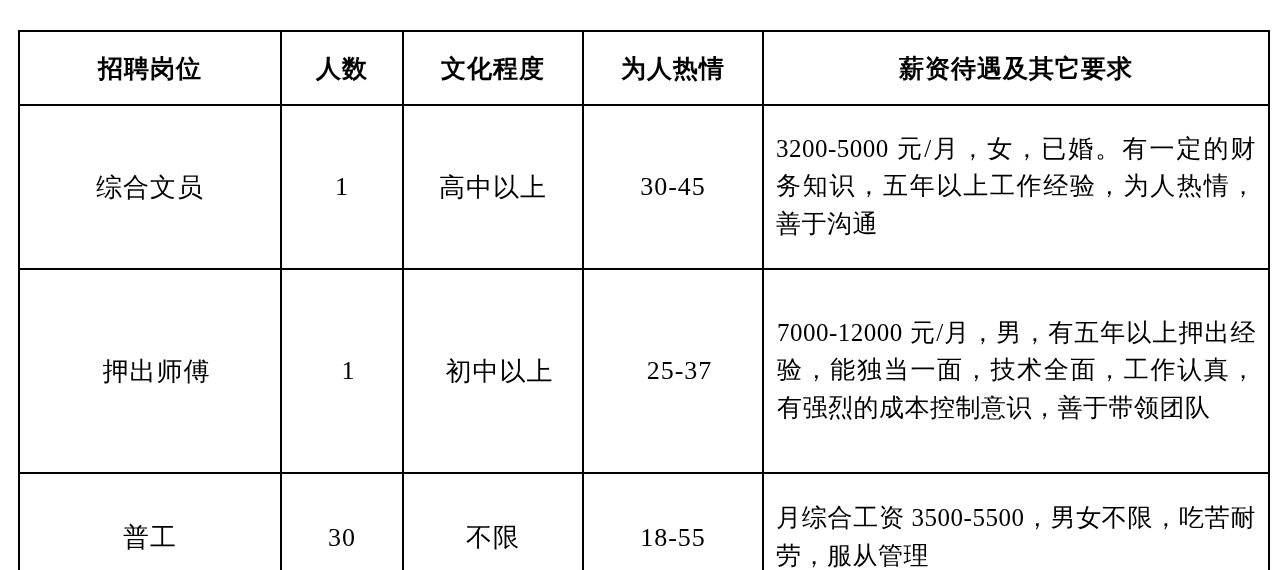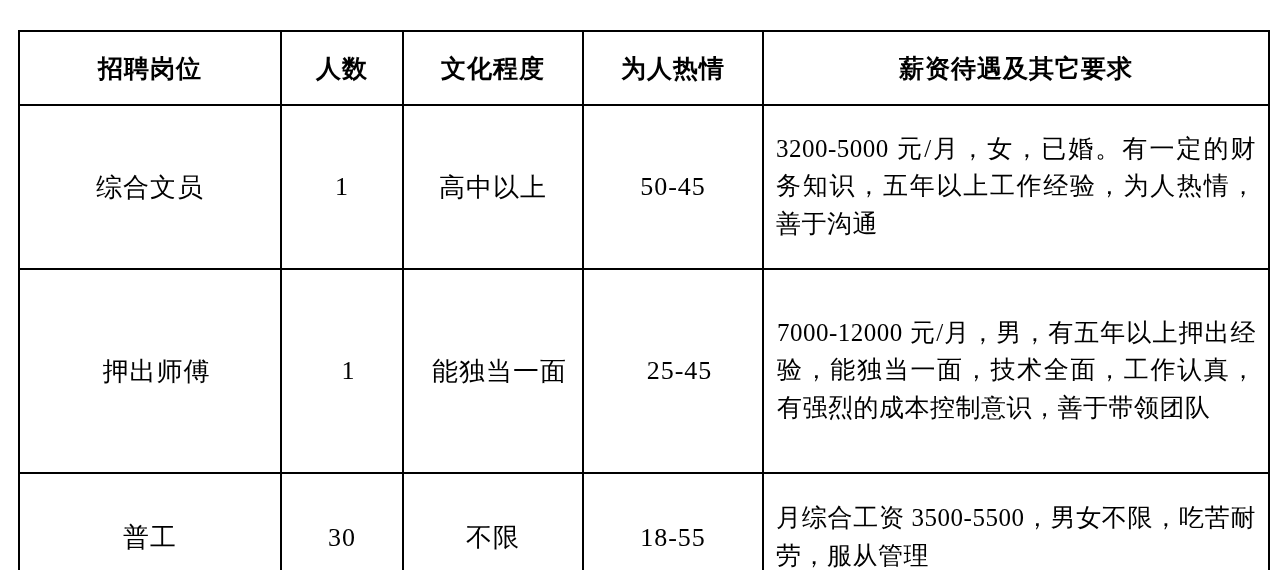--- a/index.html
+++ b/index.html
@@ -92,28 +92,28 @@
           <td>文化程度</td>
           <td>为人热情</td>
           <td>薪资待遇及其它要求</td>
         </tr>
       </thead>
       <tbody>
         <tr class="row-1">
           <td class="center">综合文员</td>
           <td class="center num">1</td>
           <td class="center">高中以上</td>
-          <td class="center num">50-45</td>
+          <td class="center num">30-45</td>
           <td class="desc">3200-5000 元/月，女，已婚。有一定的财务知识，五年以上工作经验，为人热情，善于沟通</td>
         </tr>
         <tr class="row-2">
           <td class="center">押出师傅</td>
           <td class="center num">1</td>
-          <td class="center">能独当一面</td>
-          <td class="center num">25-45</td>
+          <td class="center">初中以上</td>
+          <td class="center num">25-37</td>
           <td class="desc">7000-12000 元/月，男，有五年以上押出经验，能独当一面，技术全面，工作认真，有强烈的成本控制意识，善于带领团队</td>
         </tr>
         <tr class="row-3">
           <td class="center">普工</td>
           <td class="center num">30</td>
           <td class="center">不限</td>
           <td class="center num">18-55</td>
           <td class="desc">月综合工资 3500-5500，男女不限，吃苦耐劳，服从管理</td>
         </tr>
       </tbody>

